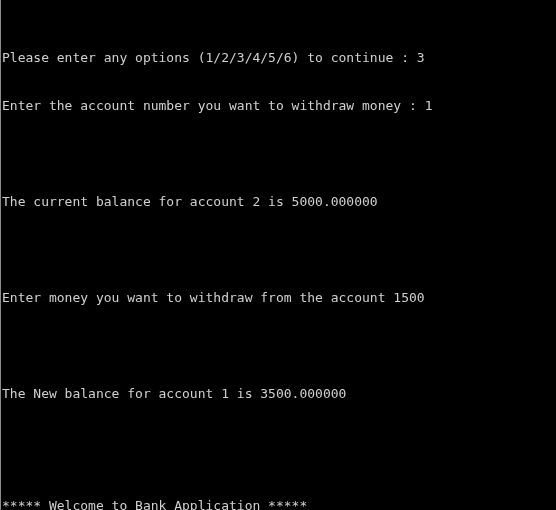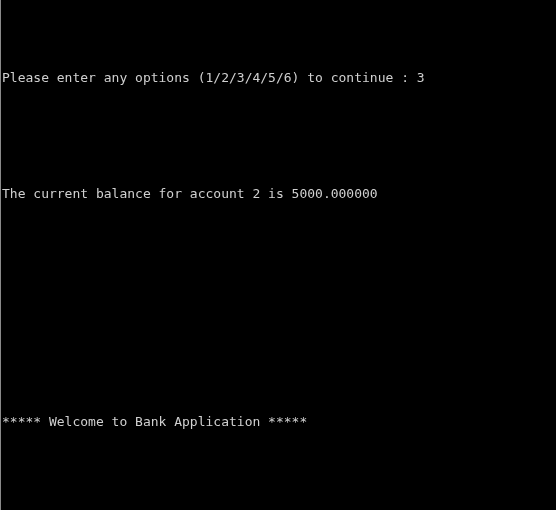--- a/index.html
+++ b/index.html
@@ -31,37 +31,39 @@
     font-size: 13px;
     line-height: 16px;
     color: #d0d0d0;
     margin: 0;
     padding: 0;
   }
   .line {
     height: 16px;
     white-space: pre;
     font-family: "DejaVu Sans Mono", "Liberation Mono", monospace;
-    margin-top: 20px;
   }
   .blank {
     height: 16px;
   }
 </style>
 </head>
 <body>
 
 <div id="terminal">
   <div id="screen">
 
     <div class="line">Please enter any options (1/2/3/4/5/6) to continue : 3</div>
+    <div class="line">Enter the account number you want to withdraw money : 1</div>
     <div class="blank"></div>
     <div class="line">The current balance for account 2 is 5000.000000</div>
     <div class="blank"></div>
+    <div class="line">Enter money you want to withdraw from the account 1500</div>
     <div class="blank"></div>
+    <div class="line">The New balance for account 1 is 3500.000000</div>
     <div class="blank"></div>
 
     <div class="line">***** Welcome to Bank Application *****</div>
     
     
     
     
     
     
     

